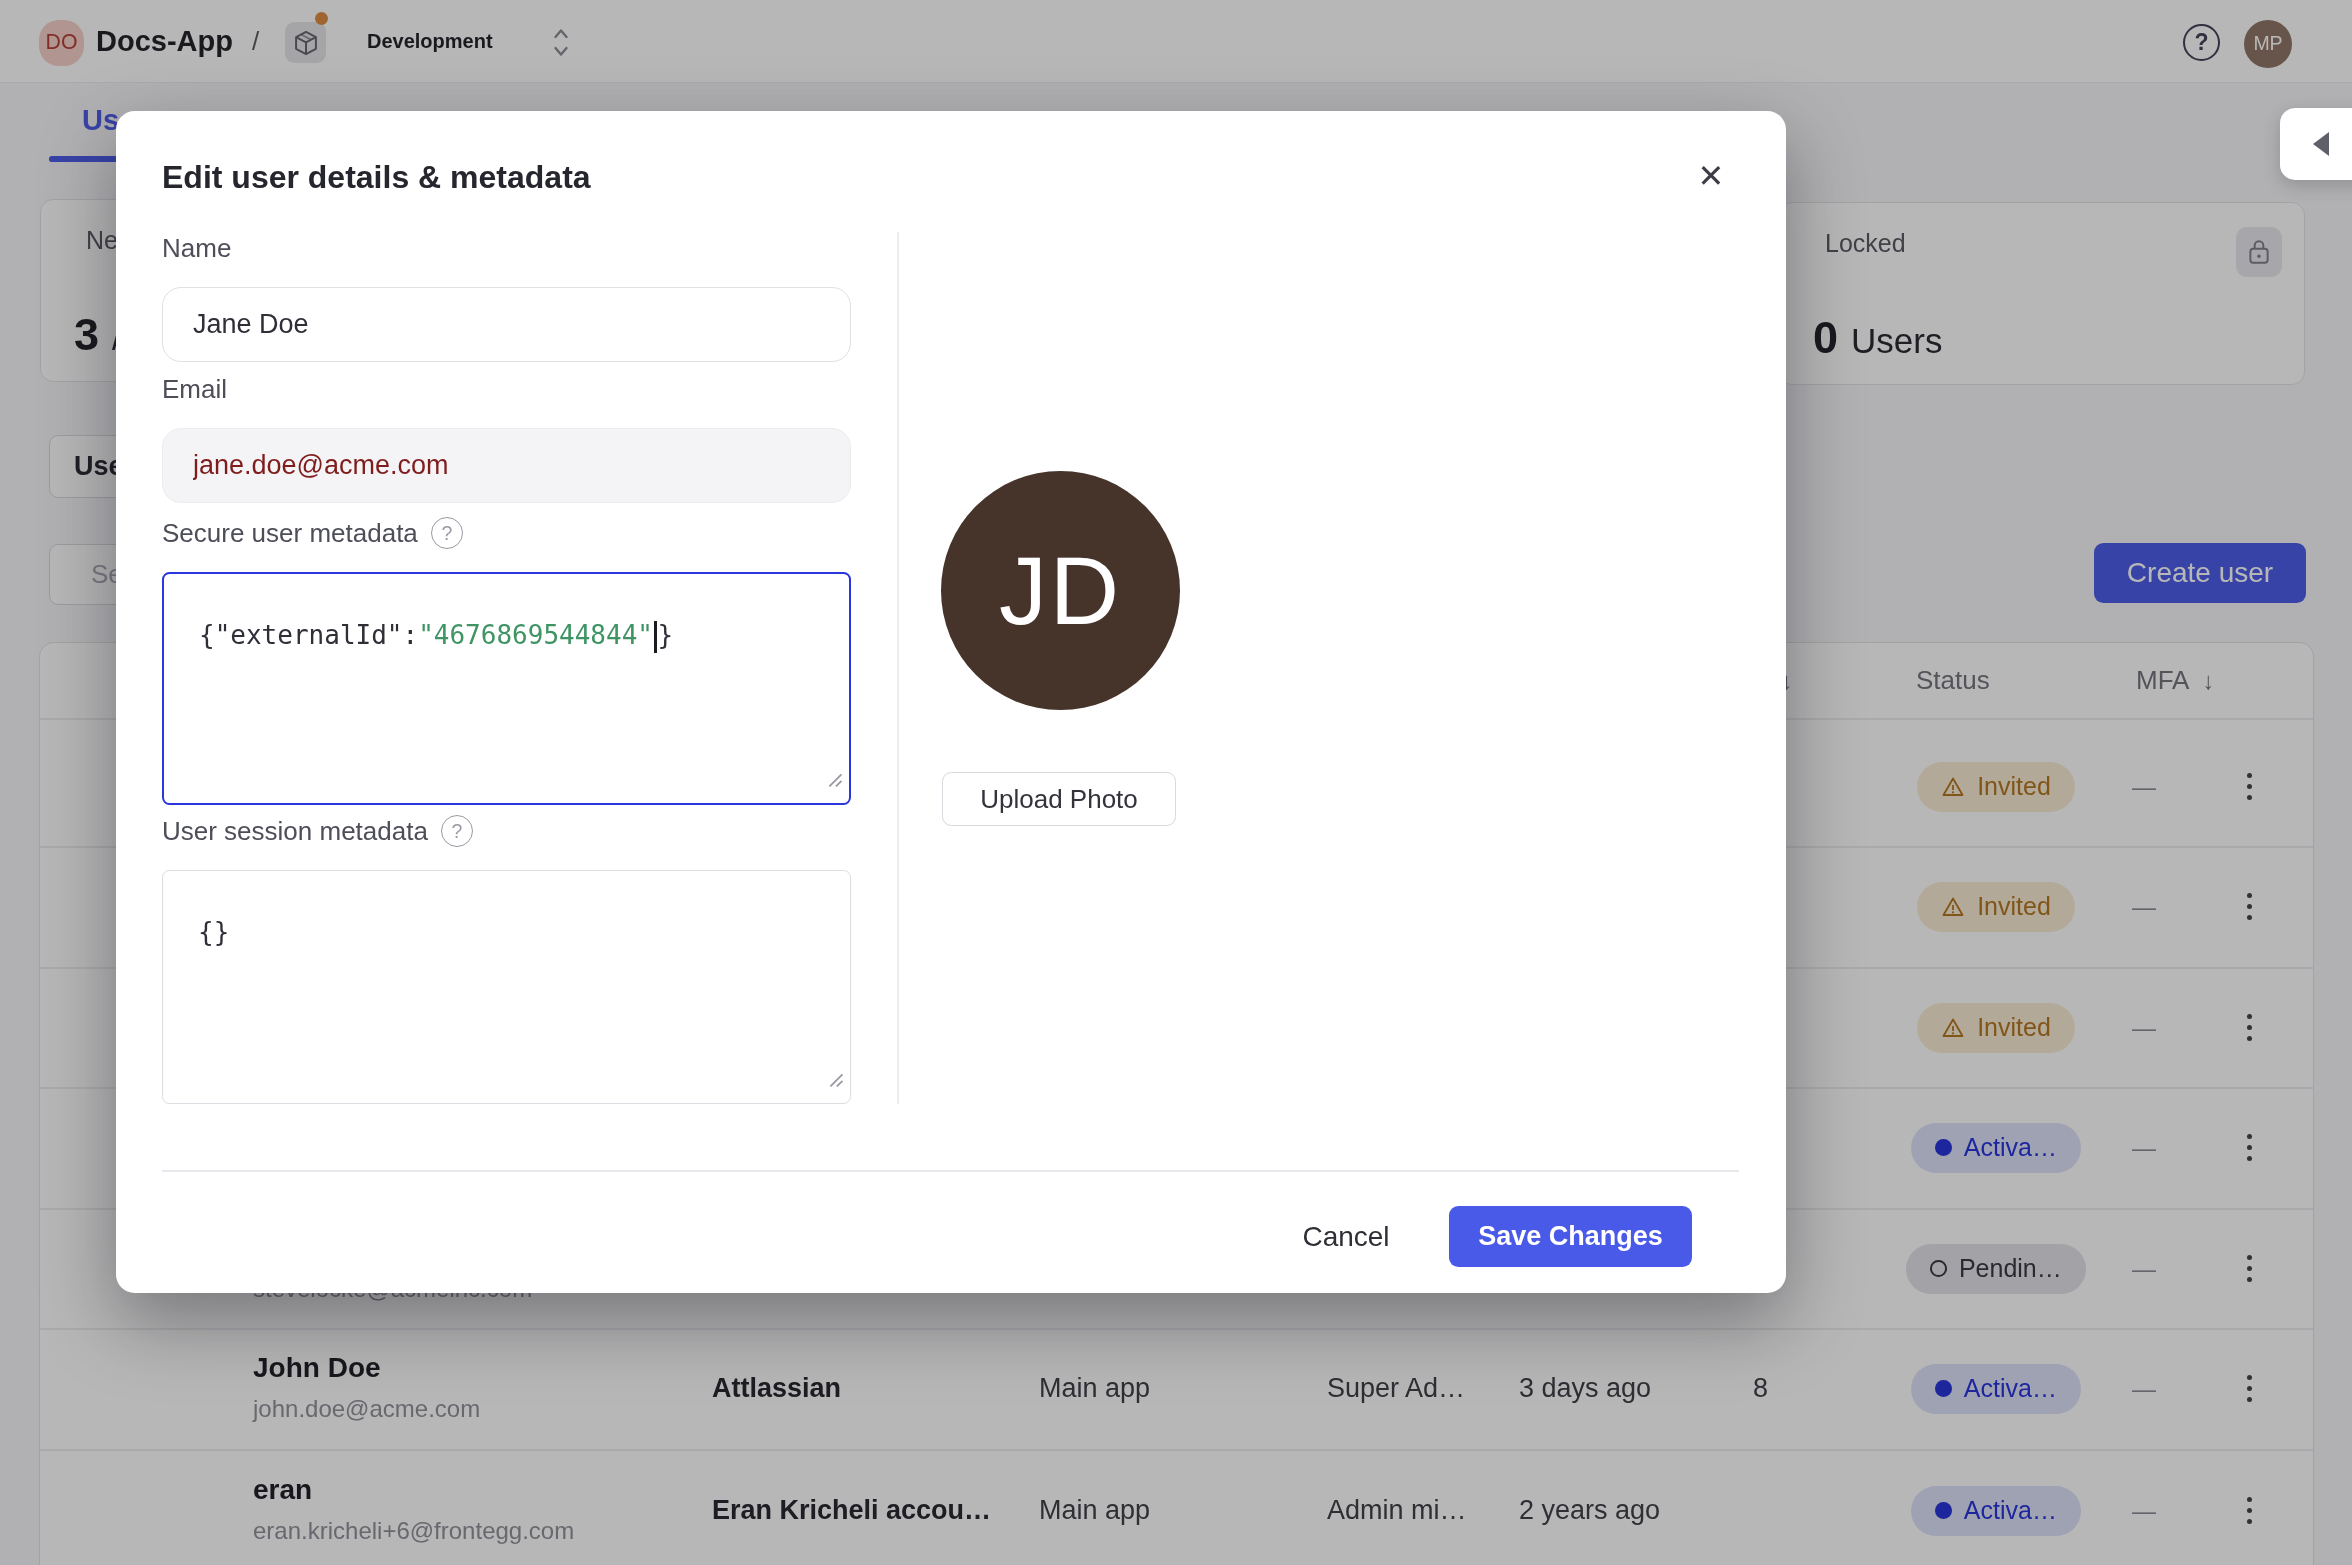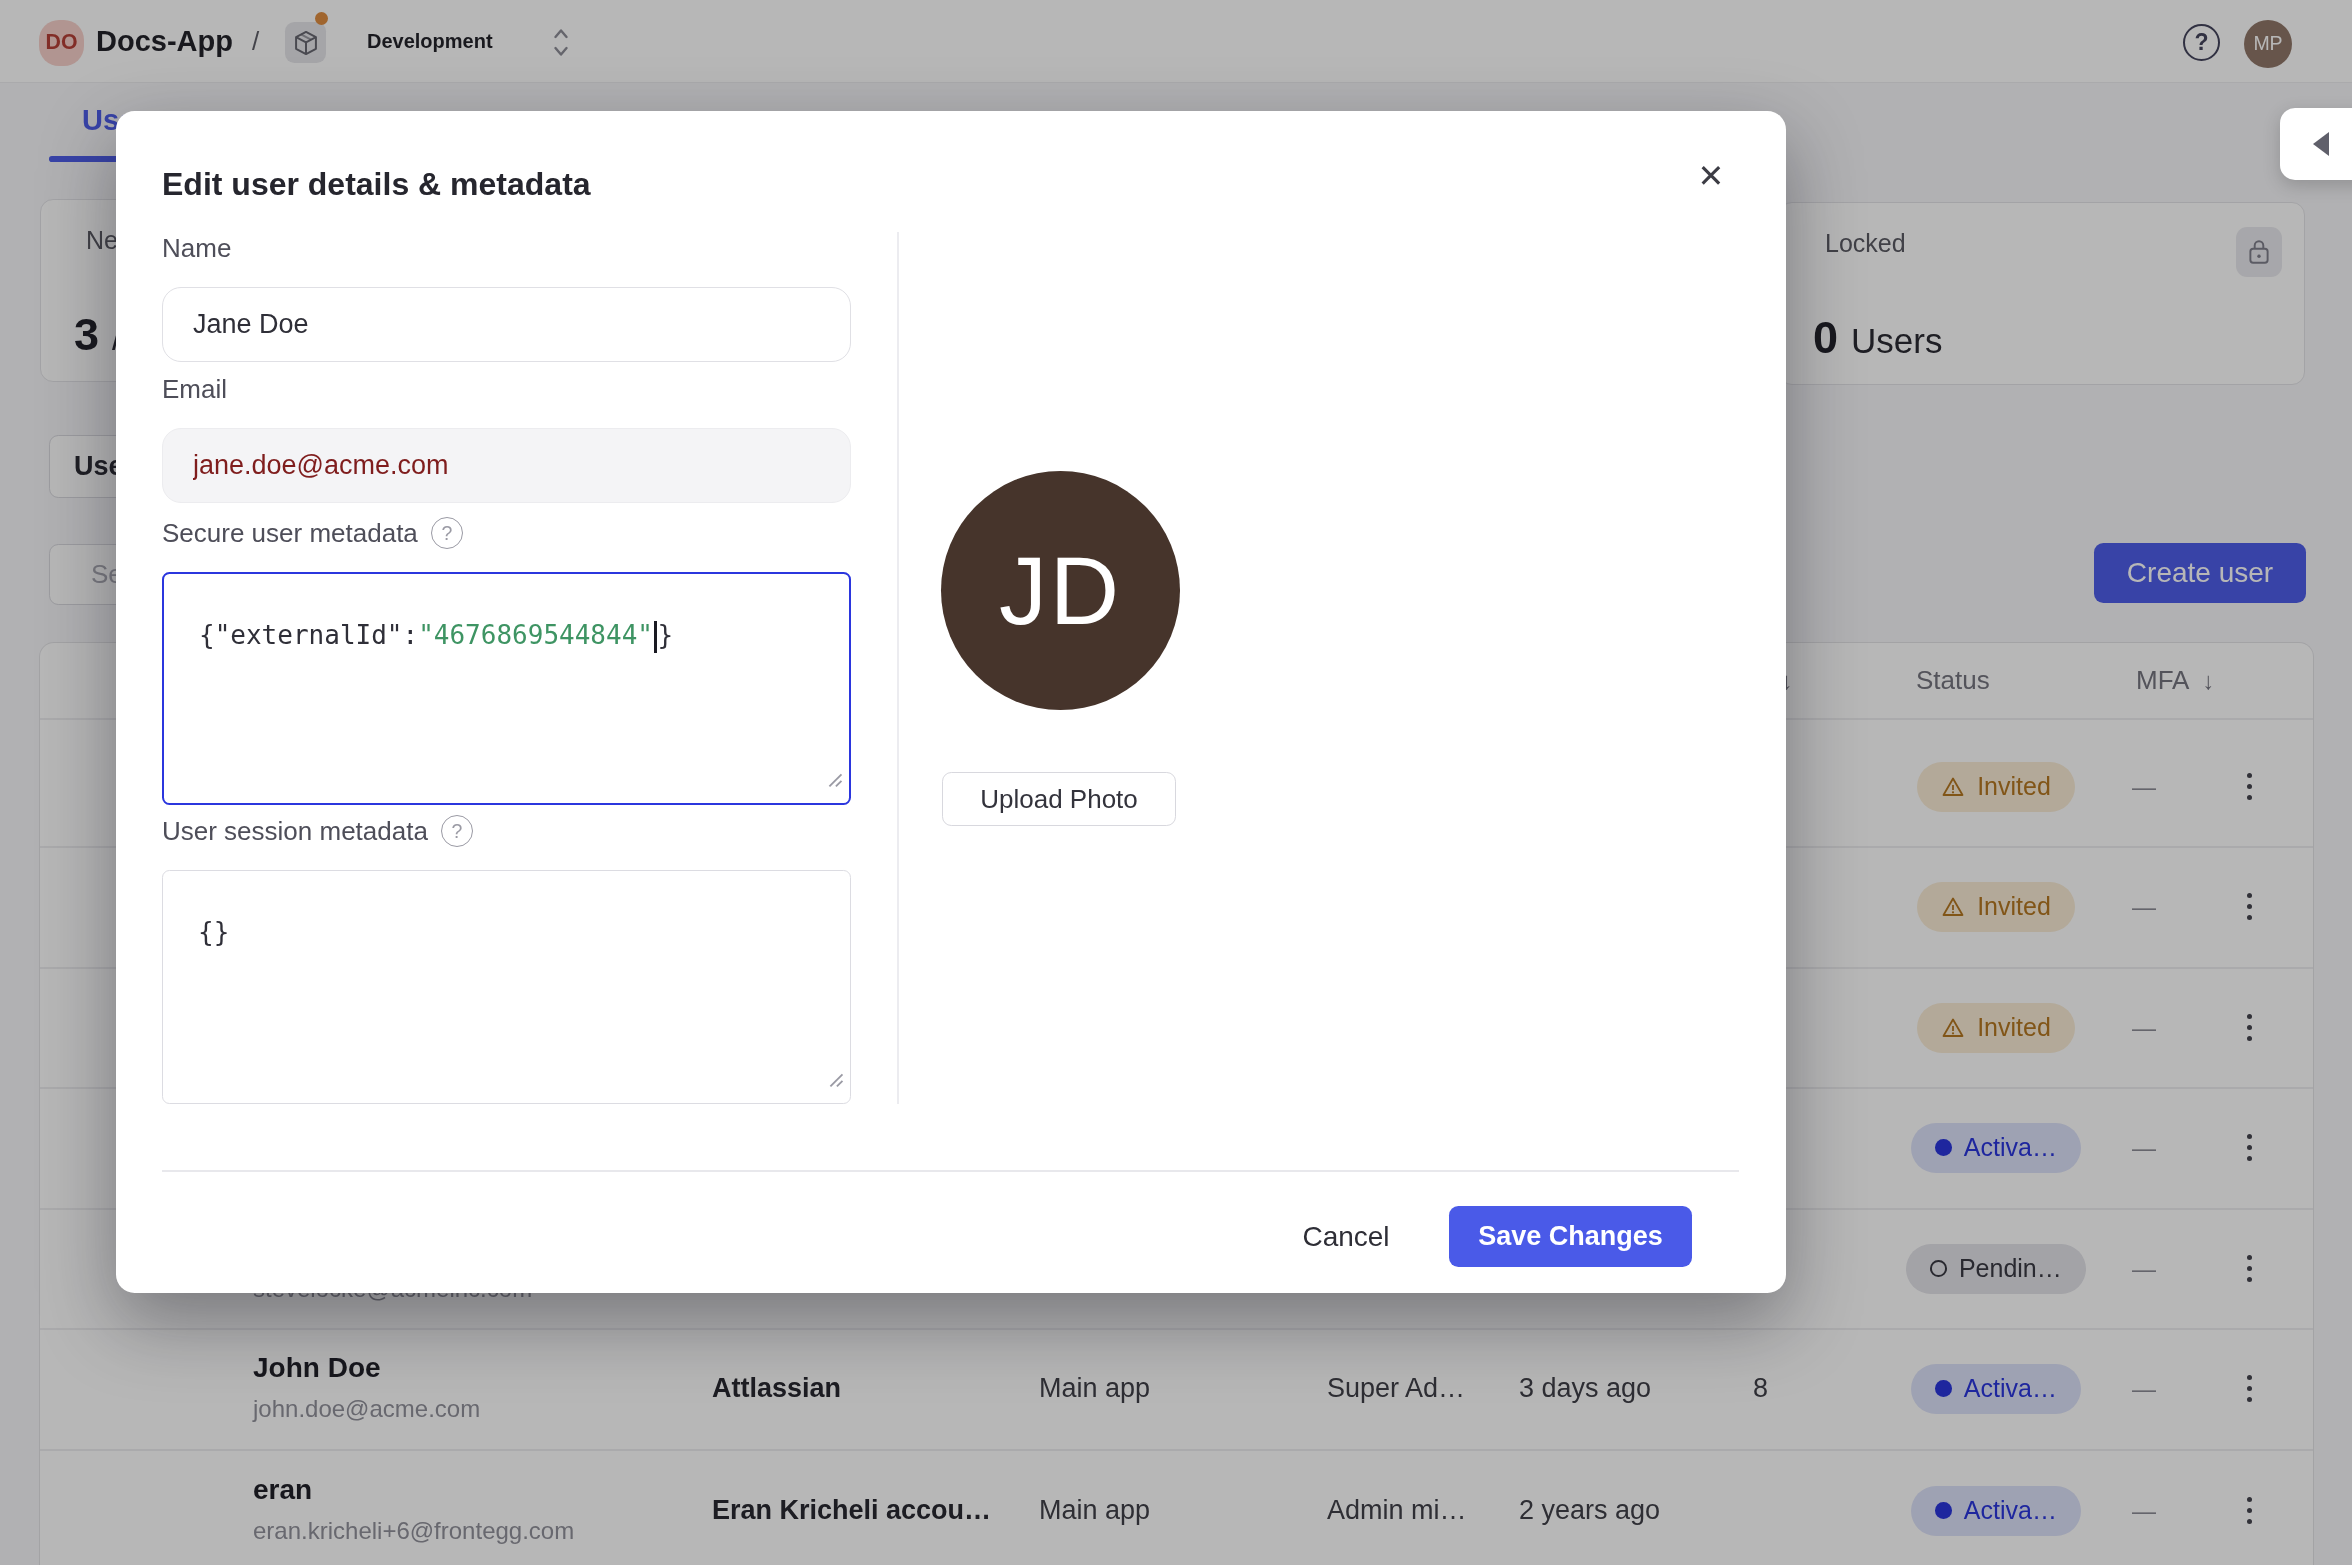--- a/index.html
+++ b/index.html
@@ -5,21 +5,21 @@
   :root{
     --accent:#4A5AE8; --focus:#2B36DE; --json-green:#3E9463;
   }
   *{box-sizing:border-box;margin:0;padding:0}
   body{margin:0;background:#777;font-family:"Liberation Sans",sans-serif;}
   .screen{position:relative;width:2352px;height:1566px;overflow:hidden;background:#f7f7f9;}
 
   
   .topbar{position:absolute;left:0;top:0;width:2352px;height:83px;background:#fff;border-bottom:1.9px solid #ececf0;}
   .do-badge{position:absolute;left:39px;top:19.5px;width:45px;height:46px;border-radius:20px;background:var(--do-badge-bg,#F6CFC9);
-    color:var(--do-badge-text,#B33A31);font-weight:700;font-size:21.3px;display:flex;align-items:center;justify-content:center;}
+    color:var(--do-badge-text,#B33A31);font-weight:400;font-size:21.3px;display:flex;align-items:center;justify-content:center;}
   .crumb-name{position:absolute;left:96px;top:0;height:83px;display:flex;align-items:center;font-size:29px;font-weight:700;color:#1d1d25;}
   .crumb-sep{position:absolute;left:252px;top:0;height:83px;display:flex;align-items:center;font-size:26px;color:#5a5a64;}
   .env-icon-box{position:absolute;left:285px;top:22px;width:41px;height:41px;border-radius:9.3px;background:#e6e6ea;display:flex;align-items:center;justify-content:center;color:#63636d;}
   .env-dot{position:absolute;left:315px;top:12px;width:13px;height:13px;border-radius:50%;background:#DE8A3C;}
   .env-name{position:absolute;left:340px;top:0;height:83px;display:flex;align-items:center;font-size:20px;font-weight:700;color:#1d1d25;margin-left:27px;}
   .env-chevrons{position:absolute;left:549px;top:23px;color:#8a8a94;}
   .searchbar{position:absolute;left:1596px;top:17.6px;width:555px;height:56px;border:1.9px solid #dcdce2;border-radius:11px;background:#fff;display:flex;align-items:center;}
   .searchbar .mag{margin-left:22px;color:#8a8a94;flex:0 0 auto;display:flex;}
   .searchbar input{border:none;outline:none;background:transparent;font-size:26px;color:#5a5a64;margin-left:16.7px;flex:1;font-family:"Liberation Sans",sans-serif;}
   .searchbar input::placeholder{color:#acacb6;}
@@ -74,21 +74,21 @@
   .c-kebab i{width:5.6px;height:5.6px;border-radius:50%;background:#3f3f49;}
 
   
   .overlay{position:absolute;inset:0;background:rgba(15,15,18,0.30);z-index:40;}
   .drawer-handle{position:absolute;left:2280px;top:108px;width:102px;height:72px;background:#fff;border-radius:15px;z-index:45;
     box-shadow:0 5.6px 18.6px rgba(0,0,0,.18);display:flex;align-items:center;}
   .drawer-tri{margin-left:33px;width:0;height:0;border-top:12px solid transparent;border-bottom:12px solid transparent;border-right:16px solid #5f5f6a;}
 
   .modal{position:absolute;left:116px;top:111px;width:1670px;height:1182px;background:#fff;border-radius:18.6px;z-index:50;
     box-shadow:0 28px 74px rgba(15,15,25,.38);}
-  .m-title{position:absolute;left:46px;top:48px;font-size:32px;font-weight:700;color:#26262e;margin-top:7px;}
+  .m-title{position:absolute;left:46px;top:48px;font-size:32px;font-weight:700;color:#26262e;}
   .m-close{position:absolute;left:1569px;top:39px;width:52px;height:52px;display:flex;align-items:center;justify-content:center;
     font-size:32px;color:#3c3c44;cursor:pointer;}
   .m-label{position:absolute;font-size:26px;font-weight:500;color:#4e4e59;display:flex;align-items:center;gap:13px;}
   .q-ico{width:32px;height:32px;border:1.9px solid #9a9aa4;border-radius:50%;color:#9a9aa4;font-size:19.5px;font-weight:500;
     display:flex;align-items:center;justify-content:center;}
   .m-input{position:absolute;left:46px;width:689px;height:75px;border:1.9px solid #e0e0e5;border-radius:19px;background:#fff;
     font-size:27px;color:#2f2f38;padding:0 30px;outline:none;font-family:"Liberation Sans",sans-serif;}
   .m-input.disabled{background:#f4f4f6;border-color:#ececef;color:#7f1d1d;}
   .m-textarea{position:absolute;left:46px;width:689px;background:#fff;border-radius:7.4px;font-family:"DejaVu Sans Mono",monospace;
     font-size:26px;color:#2f2f38;padding:45px 35px;line-height:1.3;}

